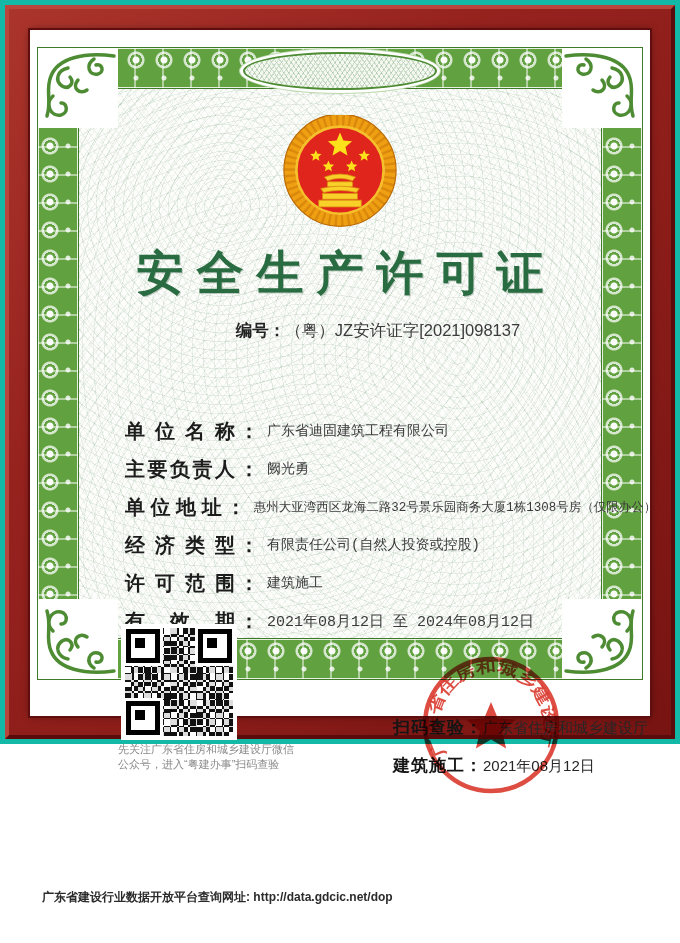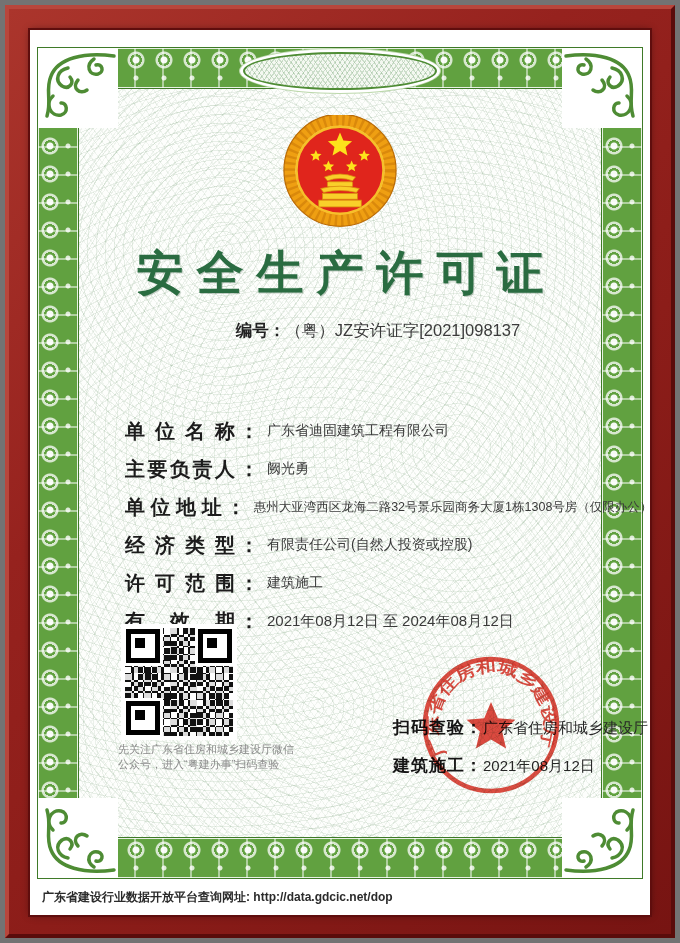--- a/index.html
+++ b/index.html
@@ -1,17 +1,17 @@
 <!DOCTYPE html>
 <html><head>
 <meta charset="utf-8">
 <style>
   html,body{margin:0;padding:0;width:680px;height:943px;overflow:hidden;
     font-family:"Liberation Sans","DejaVu Sans",sans-serif;}
-  .stage{position:absolute;width:680px;height:943px;background:#737373;}
+  .stage{position:absolute;width:680px;height:744px;background:#14b8a6;}
 
   
   .frame-mid{position:absolute;inset:5px;
     background:linear-gradient(135deg,#ab352c 0%,#96221e 35%,#8c1d19 60%,#771412 100%);
     border:4px solid;border-color:#b8463c #5a0c0b #5a0c0b #b8463c;}
   .paper{position:absolute;left:30px;top:30px;right:30px;bottom:28px;background:#ffffff;
     box-shadow:0 0 0 2px #5f0d0d,0 0 8px rgba(0,0,0,.45);}
 
   
   .guilloche{position:absolute;left:44px;right:44px;top:52px;bottom:70px;background:#fdfefc;
@@ -58,21 +58,21 @@
     color:#2a6c41;font-size:47px;font-weight:bold;letter-spacing:13px;padding-left:13px;
     text-shadow:1px 1px 0 rgba(20,60,30,.25);}
   .number-line{position:absolute;left:76px;right:0;top:290px;text-align:center;
     font-size:16.5px;color:#3b3b3b;}
   .number-line .lbl{font-weight:bold;color:#222;text-align:center;}
   .fields{position:absolute;left:95px;top:350px;width:482px;margin-top:32px;}
   .frow{height:38px;display:flex;align-items:center;}
   .flabel{display:inline-block;width:110px;font-size:20px;font-weight:bold;color:#1c1c1c;
     text-align:justify;text-align-last:justify;white-space:nowrap;}
   .fcolon{font-size:20px;font-weight:bold;color:#1c1c1c;margin:0 8px 0 4px;}
-  .fvalue{font-size:14px;color:#3a3a3a;white-space:nowrap;}
+  .fvalue{font-size:14px;color:#3a3a3a;white-space:nowrap;font-family:Liberation Mono, monospace;}
   .frow:nth-child(3) .fvalue{font-size:12.5px;}
   .frow:nth-child(6) .fvalue{font-size:15px;}
 
   .qr{position:absolute;left:95px;top:598px;width:108px;height:108px;background-color:#fff;
     background-image:
       repeating-conic-gradient(#111 0% 25%, #fff 0% 50%),
       repeating-conic-gradient(#111 0% 25%, #fff 0% 50%);
     background-size:18px 18px,13px 13px;background-blend-mode:difference;
     outline:4px solid #fff;}
   .finder{position:absolute;width:24px;height:24px;border:5px solid #000;background:#fff;

